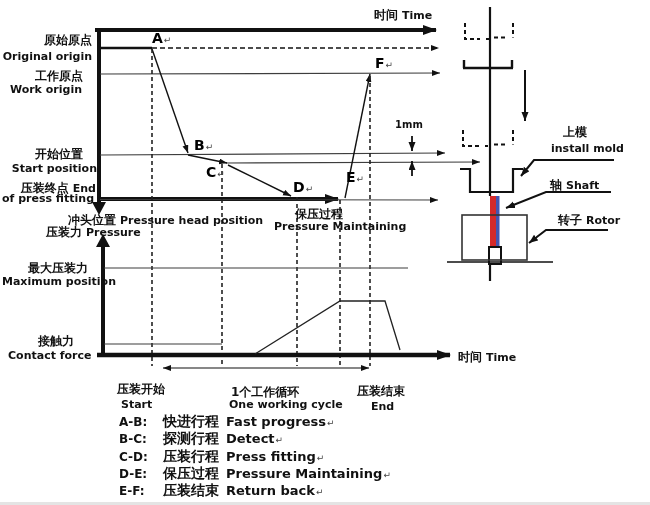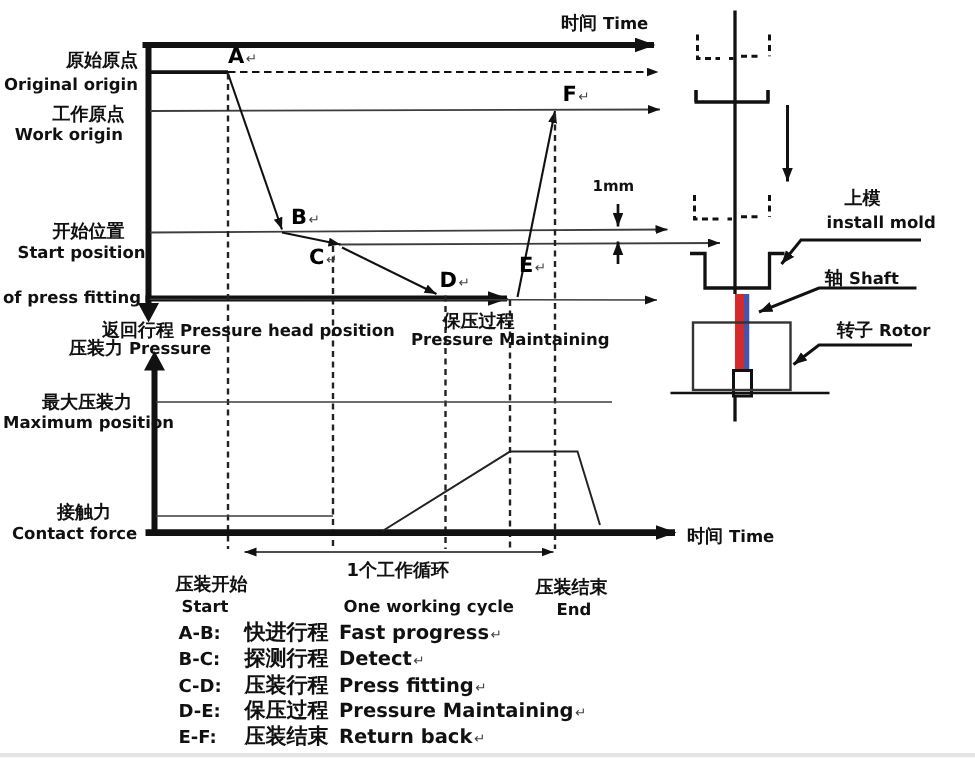--- a/index.html
+++ b/index.html
@@ -103,43 +103,44 @@
       <path d="M608,230 L546,230 L529,243" stroke-width="2" marker-end="url(#arr-m)"></path>
     </g>
   </svg>
 
   <span class="lbl zh ra" style="left:8px;top:34px;width:84px;">原始原点</span>
   <span class="lbl en ra" style="left:2px;top:51px;width:90px;">Original origin</span>
   <span class="lbl zh ra" style="left:8px;top:70px;width:75px;">工作原点</span>
   <span class="lbl en ra" style="left:8px;top:84px;width:74px;">Work origin</span>
   <span class="lbl zh ra" style="left:8px;top:148px;width:75px;">开始位置</span>
   <span class="lbl en ra" style="left:8px;top:163px;width:89px;">Start position</span>
+  <span class="lbl ra" style="left:6px;top:178px;width:90px;"><span class="zh-i">压装终点</span><span class="en-i">End</span></span>
   <span class="lbl en" style="left:2px;top:193px;">of press fitting</span>
-  <span class="lbl" style="left:68px;top:210px;"><span class="zh-i">返回行程</span><span class="en-i">Pressure head position</span></span>
+  <span class="lbl" style="left:68px;top:210px;"><span class="zh-i">冲头位置</span><span class="en-i">Pressure head position</span></span>
   <span class="lbl" style="left:374px;top:5px;"><span class="zh-i">时间</span><span class="en-i">Time</span></span>
   <span class="lbl zh" style="left:295px;top:208px;">保压过程</span>
   <span class="lbl en" style="left:274px;top:221px;">Pressure Maintaining</span>
   <span class="lbl sm" style="left:395px;top:119px;">1mm</span>
 
   <span class="lbl pt" style="left:152px;top:30px;"><span>A</span><span class="pm">↵</span></span>
   <span class="lbl pt" style="left:194px;top:137px;"><span>B</span><span class="pm">↵</span></span>
   <span class="lbl pt" style="left:206px;top:164px;"><span>C</span><span class="pm">↵</span></span>
   <span class="lbl pt" style="left:293px;top:179px;"><span>D</span><span class="pm">↵</span></span>
   <span class="lbl pt" style="left:346px;top:169px;"><span>E</span><span class="pm">↵</span></span>
   <span class="lbl pt" style="left:375px;top:55px;"><span>F</span><span class="pm">↵</span></span>
 
   <span class="lbl" style="left:46px;top:222px;"><span class="zh-i">压装力</span><span class="en-i">Pressure</span></span>
   <span class="lbl zh ra" style="left:8px;top:262px;width:80px;">最大压装力</span>
   <span class="lbl en ra" style="left:2px;top:276px;width:101px;">Maximum position</span>
   <span class="lbl zh ra" style="left:8px;top:335px;width:66px;">接触力</span>
   <span class="lbl en ra" style="left:8px;top:350px;width:75px;">Contact force</span>
   <span class="lbl" style="left:458px;top:347px;"><span class="zh-i">时间</span><span class="en-i">Time</span></span>
   <span class="lbl zh" style="left:117px;top:383px;">压装开始</span>
   <span class="lbl en" style="left:121px;top:399px;">Start</span>
-  <span class="lbl zh" style="left:231px;top:374px;">1个工作循环</span>
+  <span class="lbl zh" style="left:231px;top:386px;">1个工作循环</span>
   <span class="lbl en" style="left:229px;top:399px;">One working cycle</span>
   <span class="lbl zh" style="left:357px;top:385px;">压装结束</span>
   <span class="lbl en" style="left:371px;top:401px;">End</span>
 
   <span class="lbl zh" style="left:563px;top:126px;">上模</span>
   <span class="lbl en" style="left:551px;top:143px;">install mold</span>
   <span class="lbl" style="left:550px;top:175px;"><span class="zh-i">轴</span><span class="en-i">Shaft</span></span>
   <span class="lbl" style="left:558px;top:210px;"><span class="zh-i">转子</span><span class="en-i">Rotor</span></span>
 
   <div class="legend">

